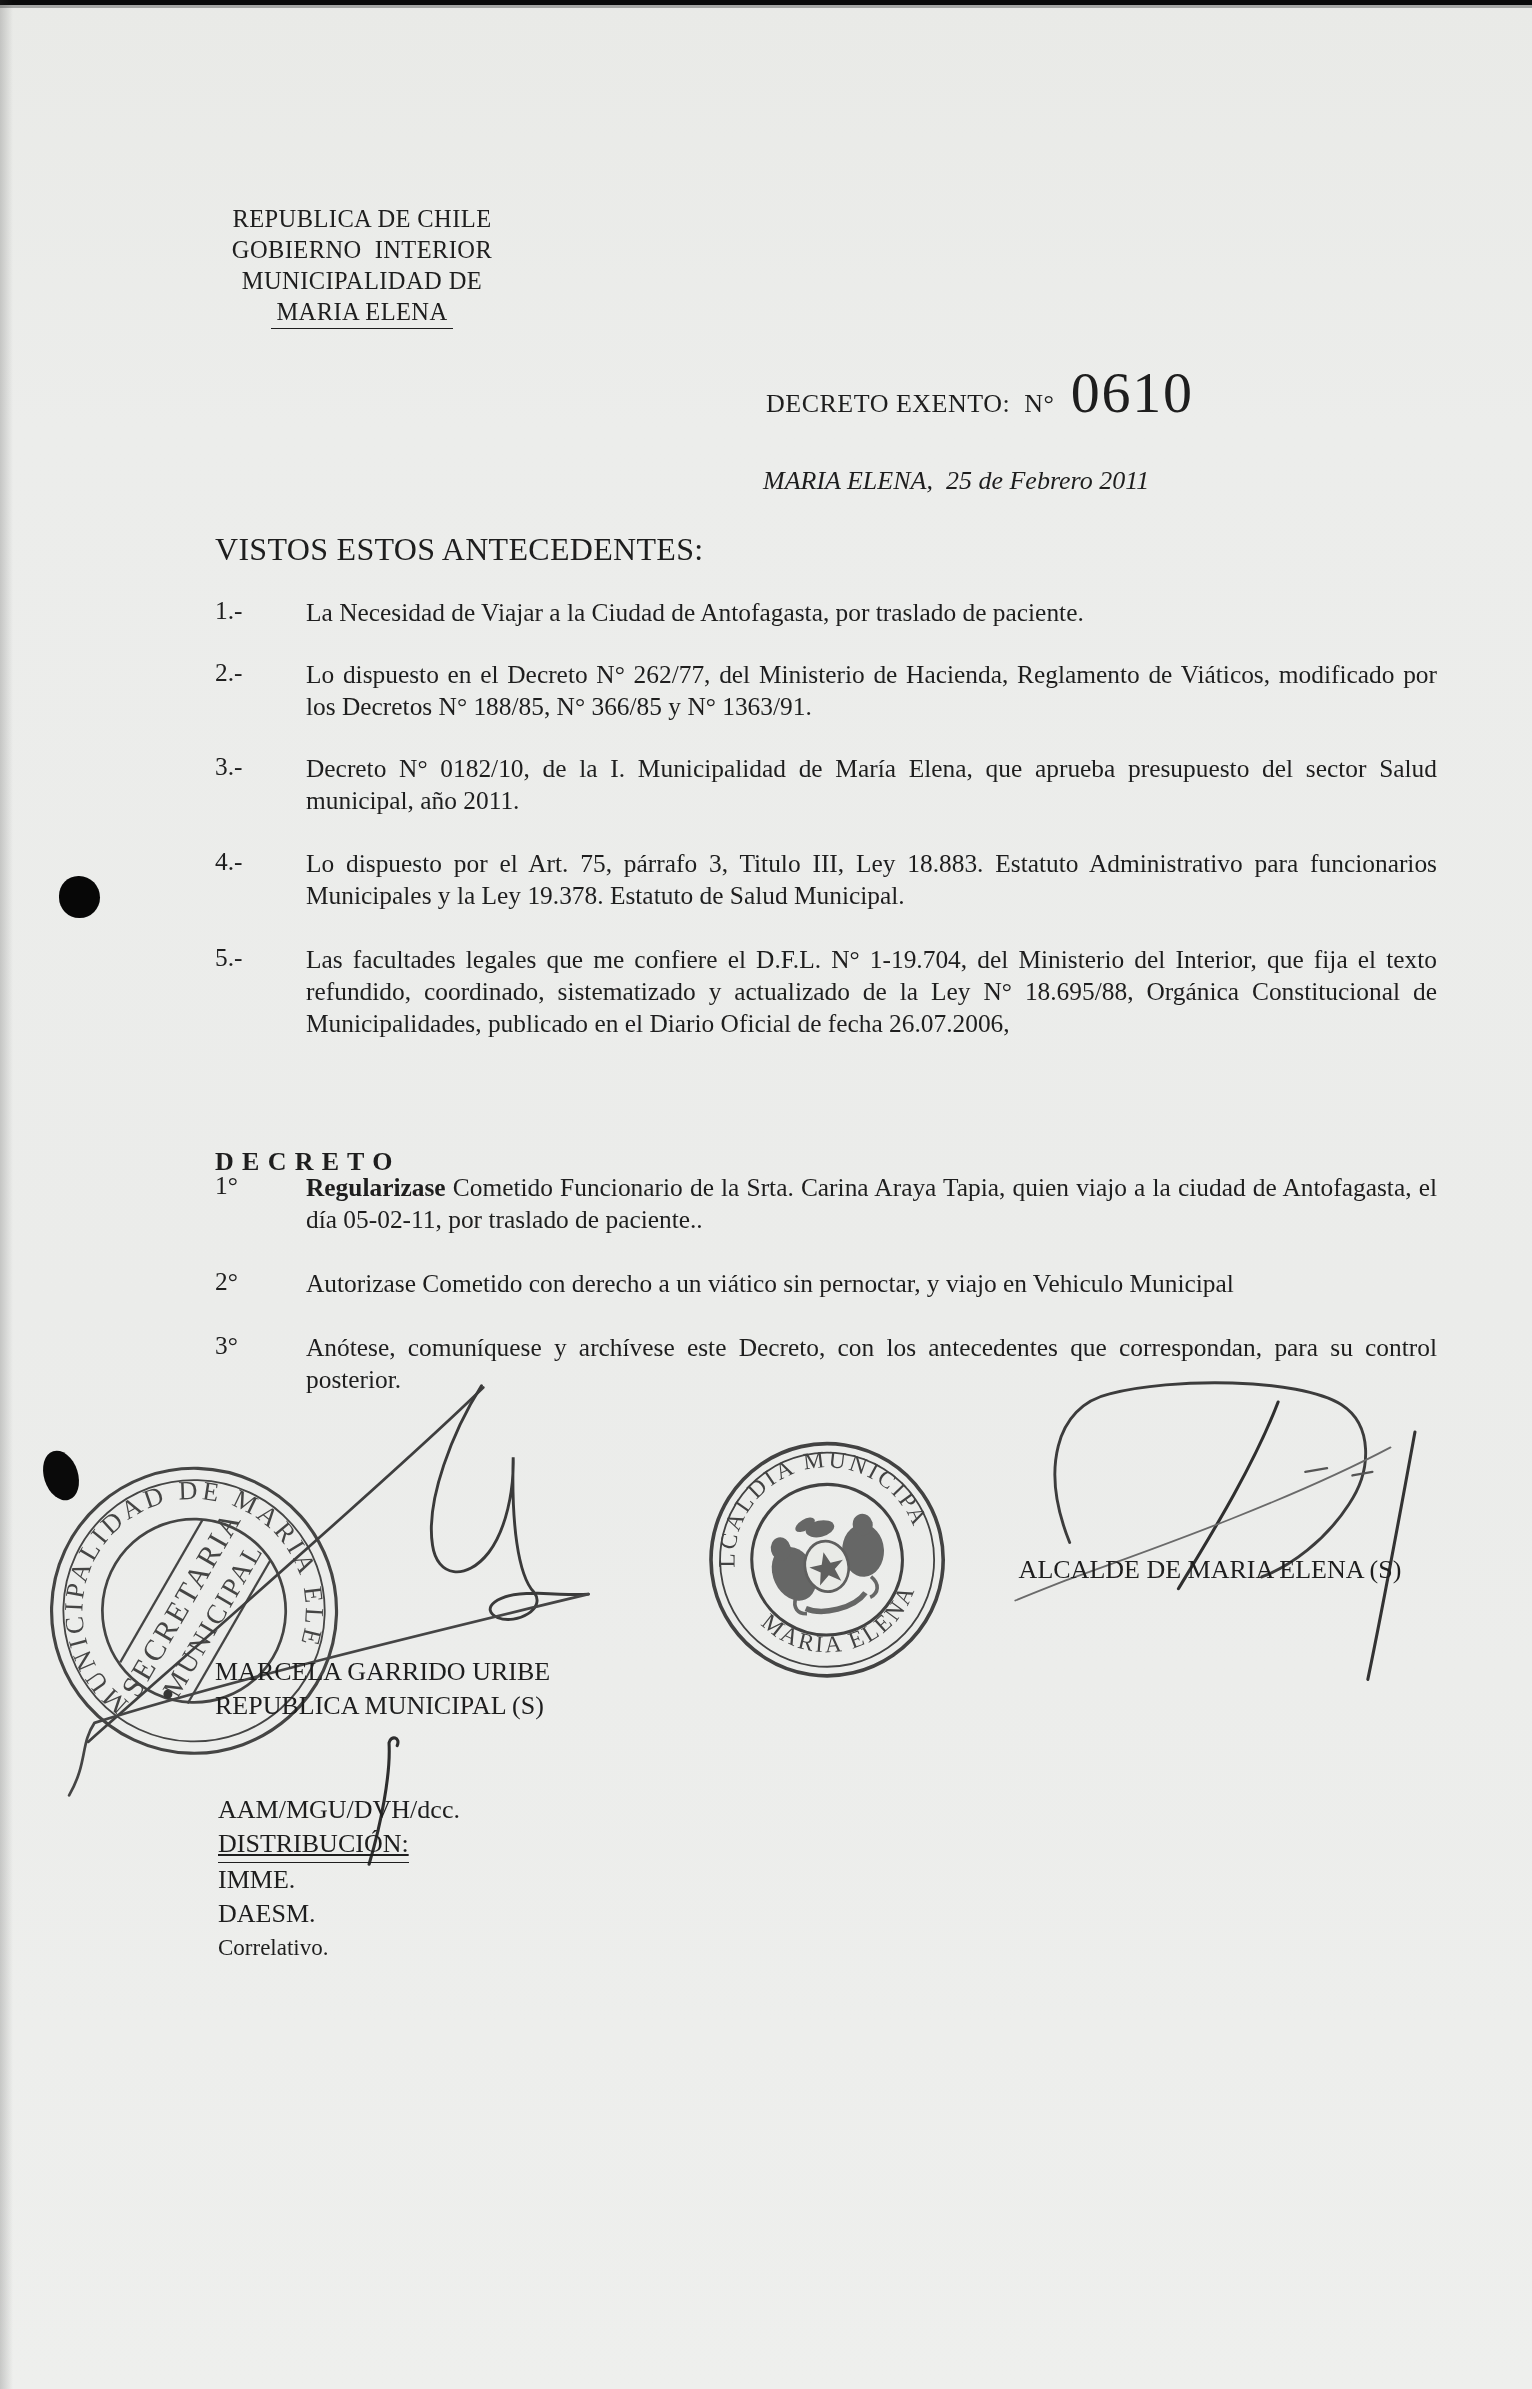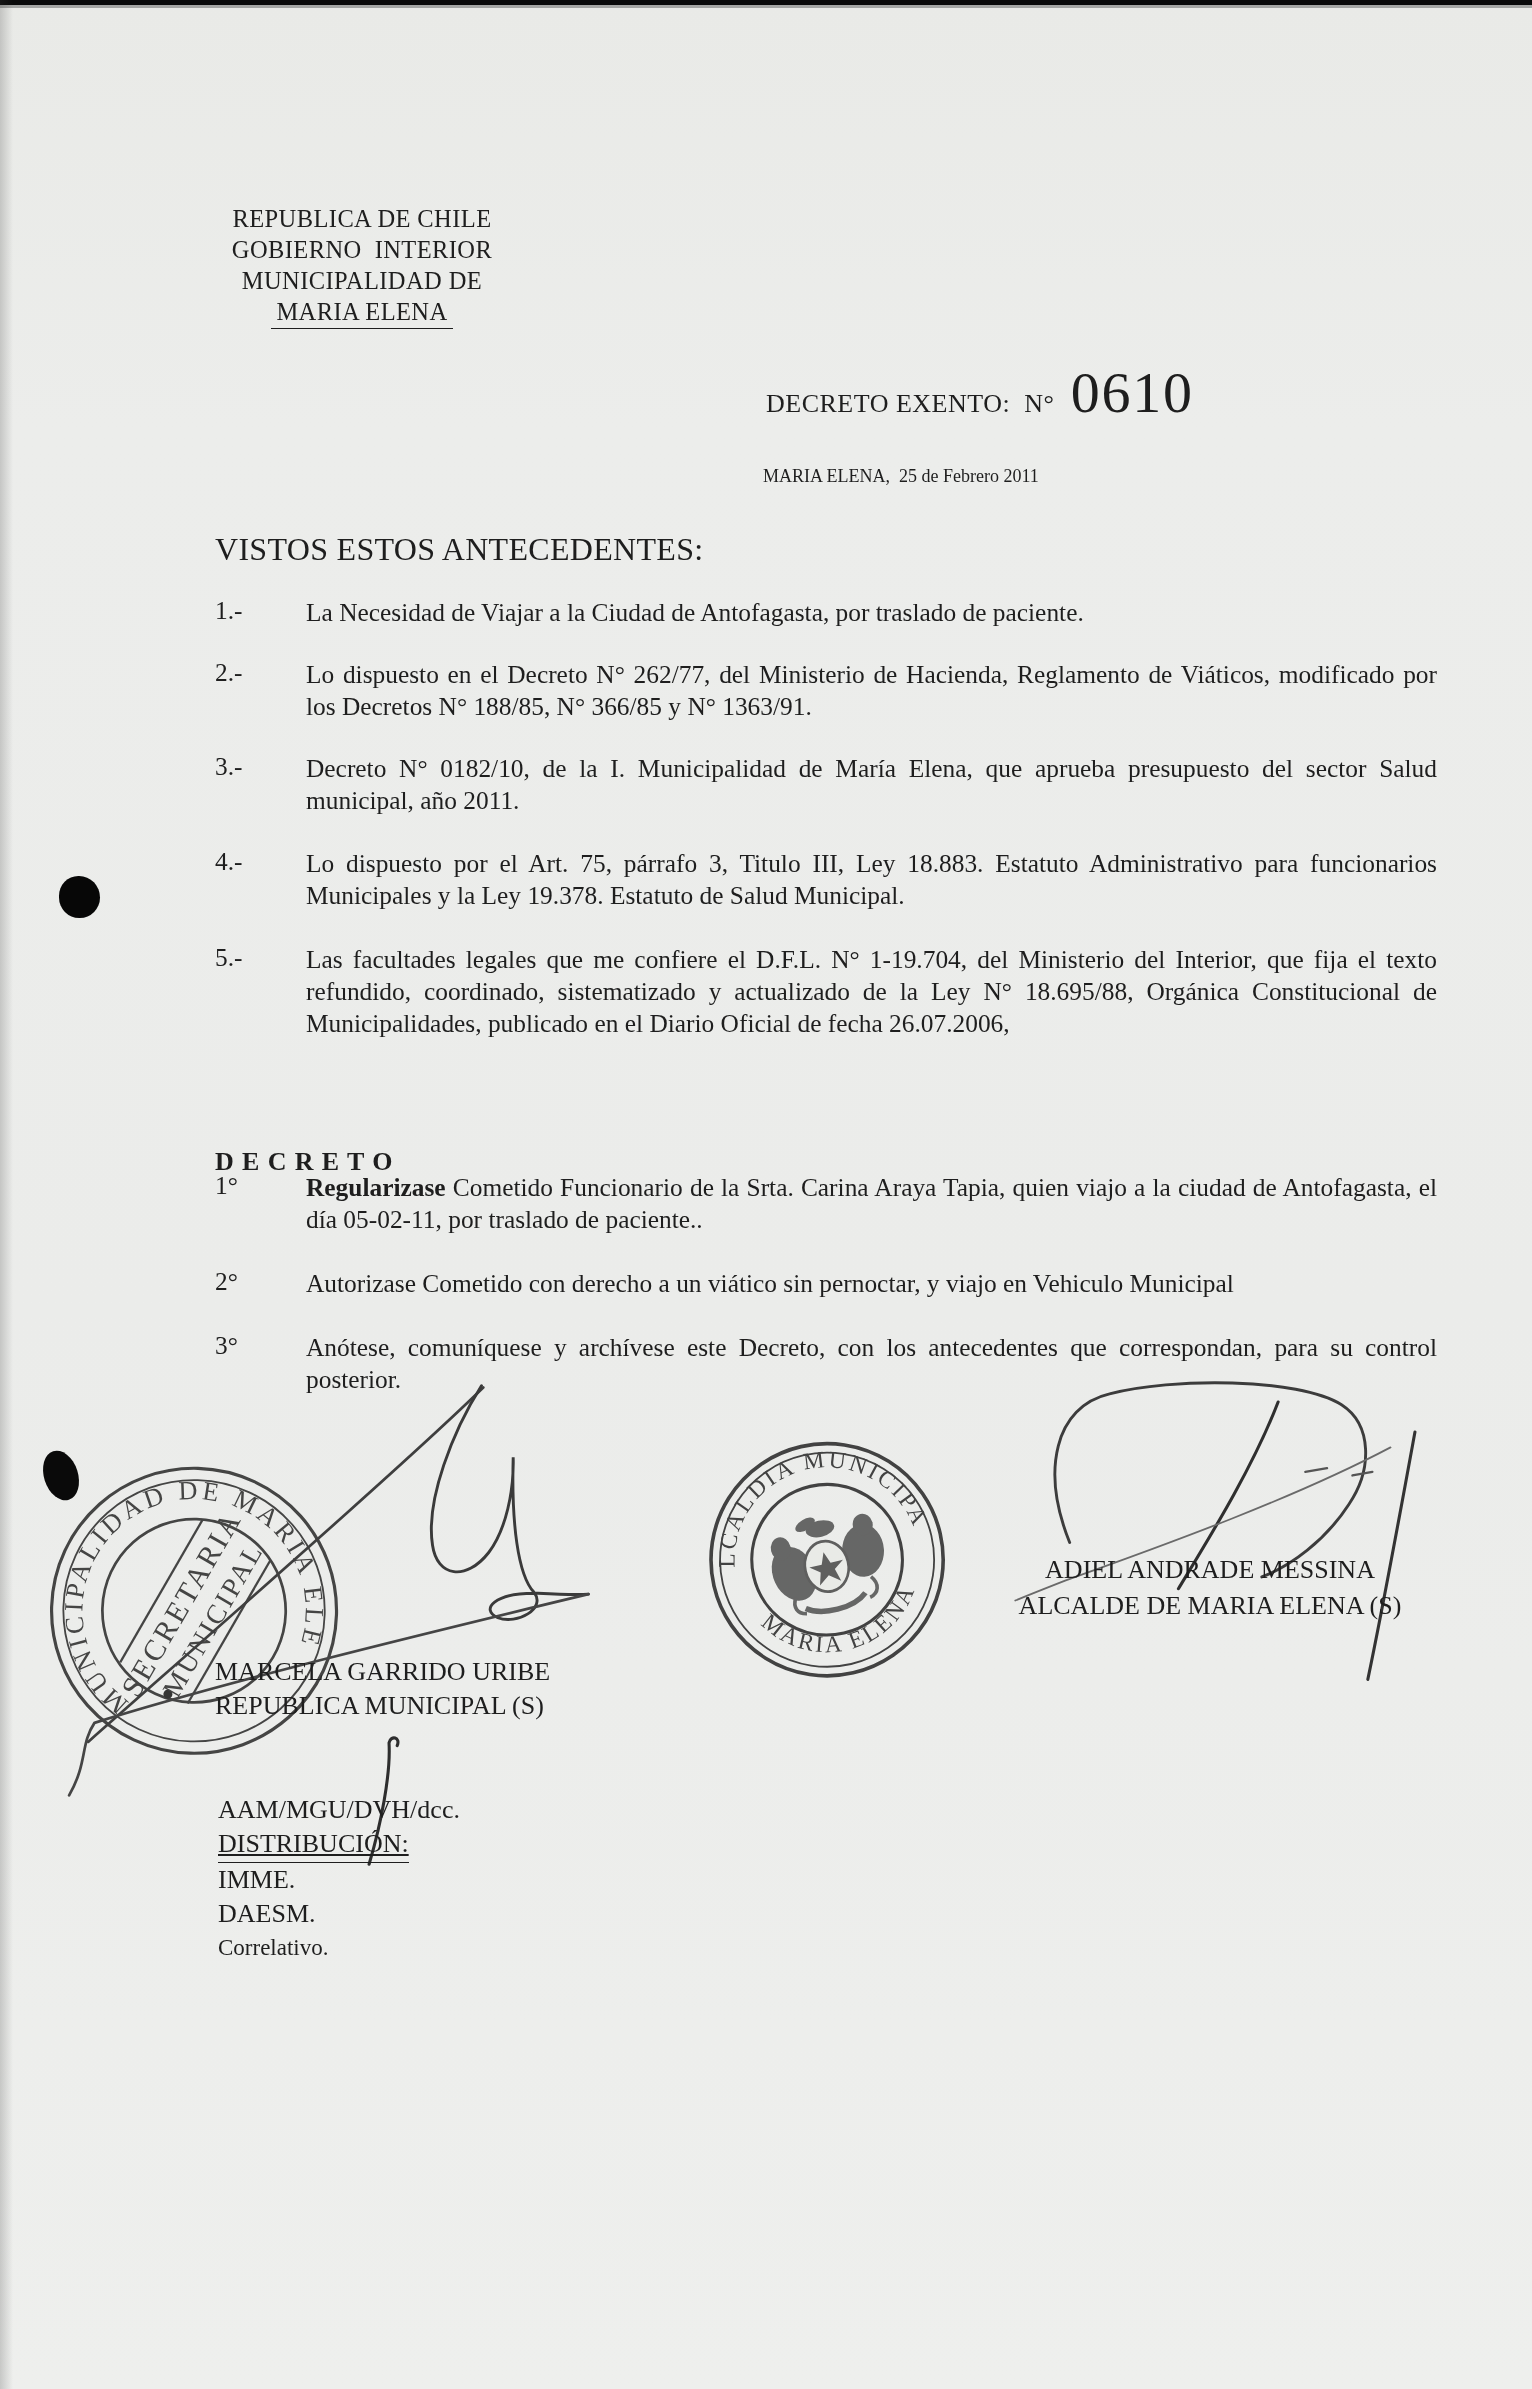--- a/index.html
+++ b/index.html
@@ -27,21 +27,21 @@
 
   
   .letterhead{left:208px;top:203px;width:308px;text-align:center;
     font-size:24.5px;line-height:31px;letter-spacing:0.4px;}
   .letterhead .uline{display:inline-block;border-bottom:1.8px solid #1e1e1e;padding:0 5.4px 0.9px 5.4px;}
 
   
   .decree-row{left:766px;top:364px;display:flex;align-items:baseline;}
   .decree-label{font-size:26px;letter-spacing:0.5px;}
   .decree-number{font-size:58px;line-height:58px;margin-left:16.3px;letter-spacing:1.8px;}
-  .place-date{left:763px;top:466px;font-size:18px;}
+  .place-date{left:763px;top:466px;font-size:26px;font-style:italic;}
 
   
   .sec-title{left:215px;top:531px;font-size:32px;letter-spacing:0.3px;}
   .item{position:absolute;left:215px;width:1222px;}
   .item .num{position:absolute;left:0;top:0;font-size:25.4px;}
   .item .itext{margin-left:91px;font-size:25.4px;line-height:32px;text-align:justify;}
   .item .itext .lead{font-weight:bold;}
   .decreto-title{left:215px;top:1147px;font-size:26px;font-weight:bold;letter-spacing:0.9px;}
 
   
@@ -195,21 +195,20 @@
       <path d="M 1561 1580 C 1546 1662, 1526 1772, 1509 1853" stroke="#333333" stroke-width="3.4"></path>
       <path d="M 1440 1624 L 1464 1620 M 1492 1628 L 1514 1624" stroke="#555555" stroke-width="2.6"></path>
     </g>
   </svg>
 
   <div class="abs sig-left">
     <div>MARCELA GARRIDO URIBE</div>
     <div>REPUBLICA MUNICIPAL (S)</div>
   </div>
   <div class="abs sig-right">
-    <div>ADIEL ANDRADE MESSINA</div>
     <div>ALCALDE DE MARIA ELENA (S)</div>
   </div>
 
   <div class="abs footer">
     <div>AAM/MGU/DVH/dcc.</div>
     <div><span class="uline">DISTRIBUCIÓN:</span></div>
     <div>IMME.</div>
     <div>DAESM.</div>
     <div class="small">Correlativo.</div>
   </div>

